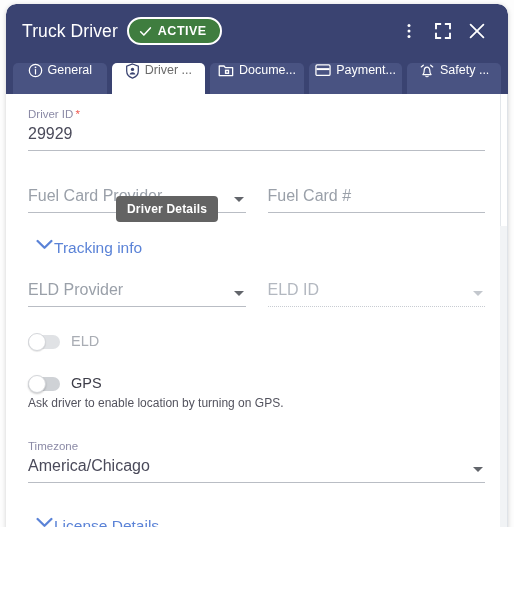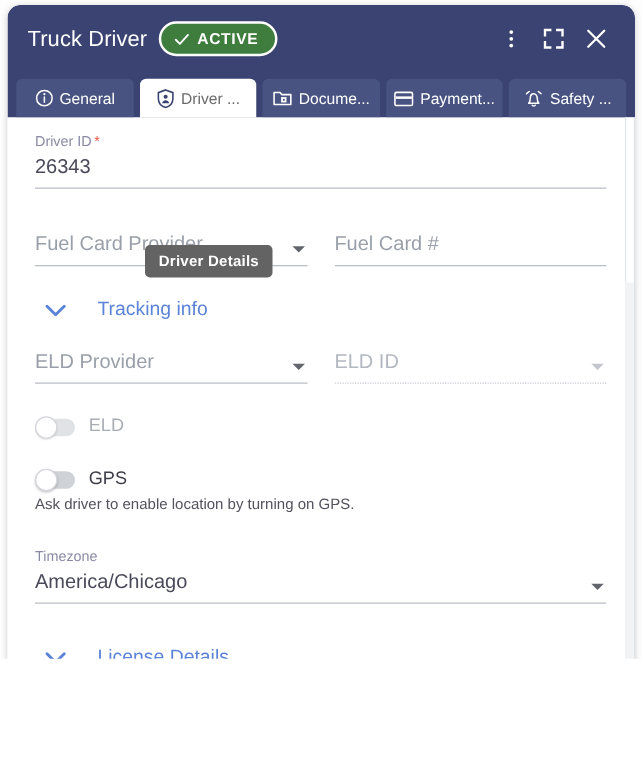--- a/index.html
+++ b/index.html
@@ -100,21 +100,20 @@
     padding: 0 7px;
     height: 36px;
   }
   .tab {
     flex: 1 1 0;
     min-width: 0;
     height: 31px;
     background: #495382;
     border-radius: 5px 5px 0 0;
     display: flex;
-    align-items: center;
     justify-content: center;
     gap: 5px;
     padding: 0 6px;
     cursor: pointer;
     overflow: hidden;
   }
   .tab .tab-label {
     color: #ffffff;
     font-size: 12.5px;
     white-space: nowrap;
@@ -224,22 +223,21 @@
 
   .row2 {
     display: flex;
     gap: 22px;
   }
   .row2 > * { flex: 1 1 0; min-width: 0; }
 
   
   .section-head {
     display: flex;
-    align-items: center;
-    gap: 25px;
+    gap: 1px;
     cursor: pointer;
     padding-left: 8px;
   }
   .section-head .chev { display: block; flex: 0 0 auto; }
   .section-head .sec-label {
     color: #5b83d7;
     font-size: 15.5px;
   }
 
   
@@ -385,21 +383,21 @@
         <div class="scrollbar-thumb"></div>
       </div>
 
       <div class="content">
 
         <div>
           <span class="field-label">
             <span>Driver ID</span><span class="req">*</span>
           </span>
           <div class="field">
-            <span class="value">26343</span>
+            <span class="value">29929</span>
           </div>
         </div>
 
         <div class="row2 mt34">
 
           <div class="field">
             <span class="placeholder">Fuel Card Provider</span>
             <span class="caret"></span>
           </div>
 

